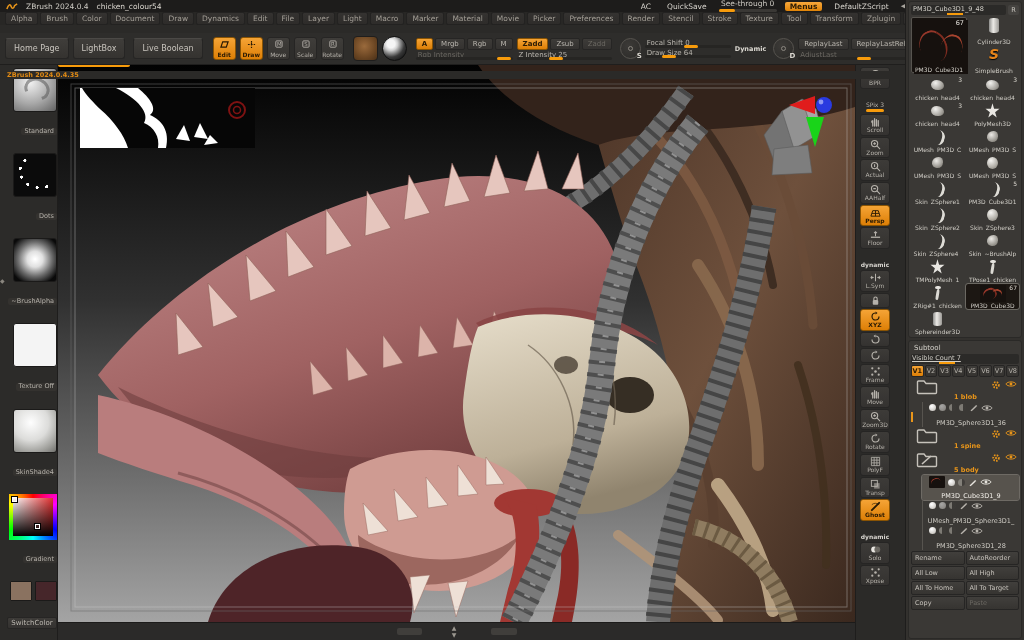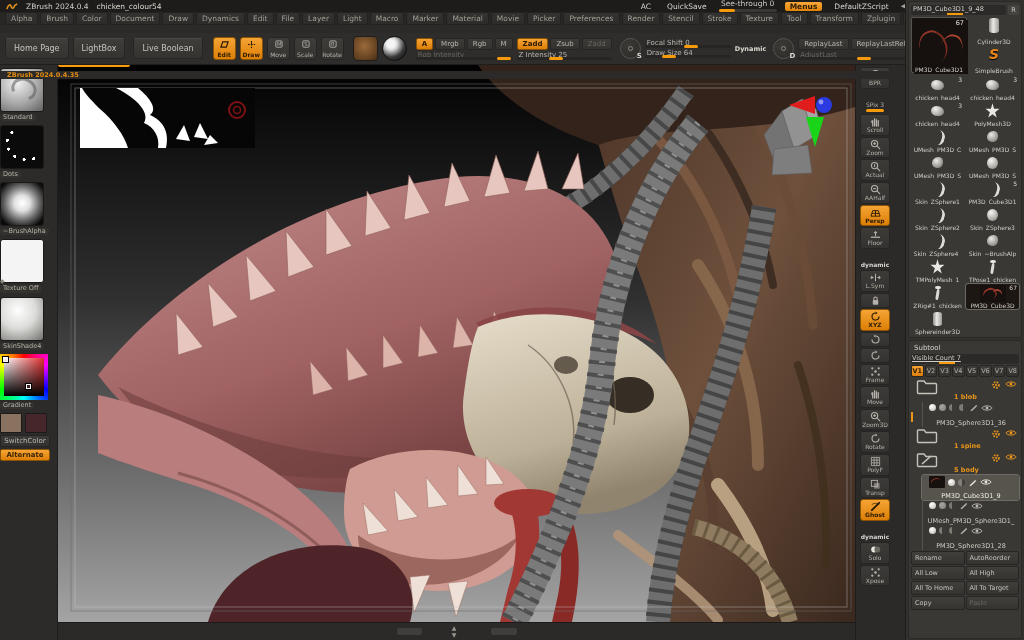--- a/index.html
+++ b/index.html
@@ -48,21 +48,21 @@
   .pencircle .pc-letter{position:absolute;right:-2px;bottom:-2px;font-size:7px;color:#d8d5ce;font-weight:bold;}
   .pencircle .pc-dot{position:absolute;left:7px;top:7px;width:5px;height:5px;border:1px solid #8a867f;border-radius:50%;}
   .brushprev{width:25px;height:25px;border-radius:4px;border:1px solid #1f1e1d;background:radial-gradient(circle at 45% 40%,#9a6a3c,#6b4623 60%,#4a3018);} 
   .matsphere{width:25px;height:25px;border-radius:50%;background:radial-gradient(circle at 35% 30%,#f5f5f5 18%,#d0d0d0 30%,#3a3a3a 60%,#000);border:1px solid #111;}
   .stat-col{display:flex;flex-direction:column;font-size:7.5px;color:#dbd8d1;line-height:1.35;}
   .edr-label{font-size:6px;margin-top:1px;}
 
   
   .main{position:absolute;left:0;top:65px;width:1024px;height:575px;display:flex;}
   
-  .ltray{width:58px;height:575px;background:#2c2b29;border-right:1px solid #1e1d1c;display:flex;flex-direction:column;align-items:flex-start;padding-top:3px;gap:2px;position:relative;}
+  .ltray{width:58px;height:575px;background:#2c2b29;border-right:1px solid #1e1d1c;display:flex;flex-direction:column;align-items:flex-end;padding-top:3px;gap:16px;position:relative;}
   .th{width:44px;height:44px;border-radius:3px;border:1px solid #1b1a19;position:relative;flex:0 0 auto;}
   .th-label{font-size:6.5px;color:#b5b1aa;text-align:center;line-height:1.1;margin-bottom:2px;background:#34322f;border-radius:2px;padding:0 3px;}
   .th-standard{background:radial-gradient(circle at 38% 32%,#f2f2f2,#a8a8a8 55%,#616161);}
   .th-standard::after{content:"";position:absolute;left:10px;top:9px;width:20px;height:16px;border:3px solid rgba(90,90,90,.55);border-radius:50%;border-bottom-color:transparent;transform:rotate(25deg);}
   .th-dots{background-color:#0b0b0b;background-image:radial-gradient(circle 2.5px at 26% 16%,#fff 60%,transparent 66%),radial-gradient(circle 2.5px at 15% 34%,#fff 60%,transparent 66%),radial-gradient(circle 2.5px at 18% 55%,#fff 60%,transparent 66%),radial-gradient(circle 2.5px at 33% 72%,#fff 60%,transparent 66%),radial-gradient(circle 2.5px at 55% 80%,#fff 60%,transparent 66%),radial-gradient(circle 2.5px at 78% 78%,#fff 60%,transparent 66%);}
   .th-alpha{background:radial-gradient(circle at 50% 48%,#ffffff 2%,#e0e0e0 26%,#6e6e6e 56%,#0a0a0a 86%);}
   .th-texoff{background:#f4f4f4;}
   .th-skin{background:radial-gradient(circle at 40% 30%,#fefefe,#dcdcda 46%,#a2a29e 76%,#70706c);}
   .picker{width:48px;height:46px;padding:4px;background:conic-gradient(#f00,#f0f,#00f,#0ff,#0f0,#ff0,#f00);position:relative;flex:0 0 auto;}
   .picker .sat{width:100%;height:100%;background:linear-gradient(to top,#000,rgba(0,0,0,0)),linear-gradient(to right,#fff,#e03030);position:relative;}

